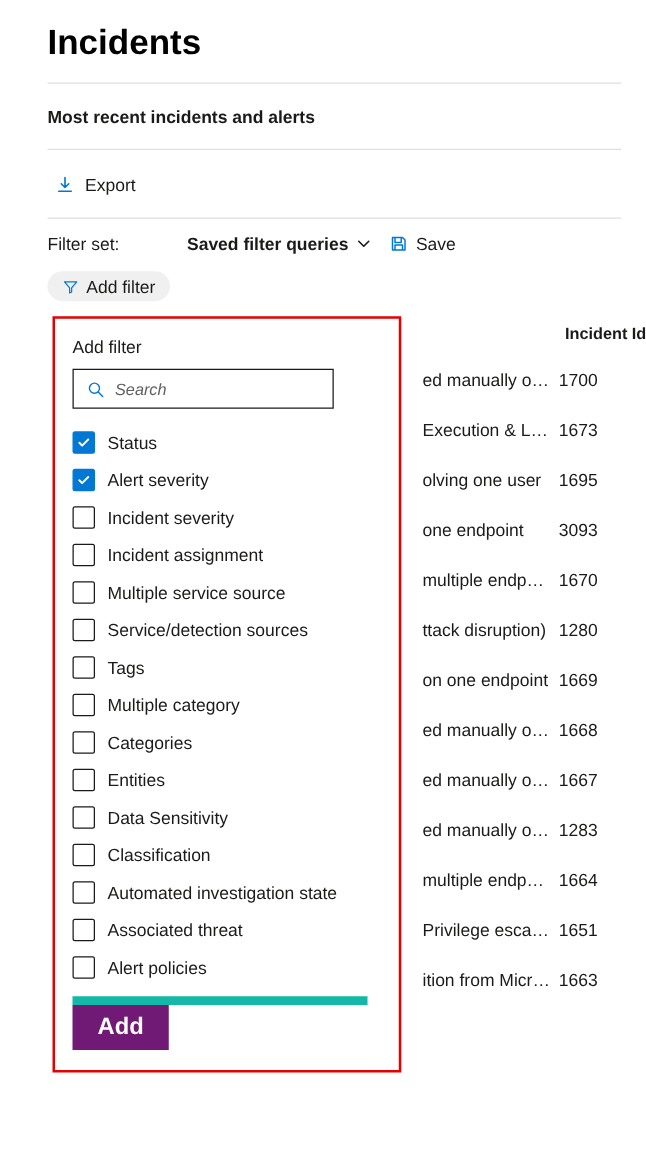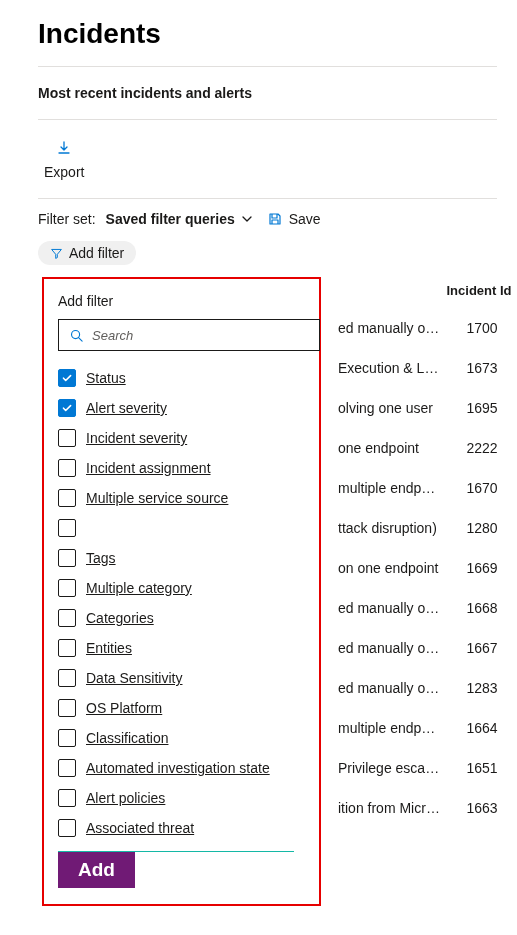--- a/index.html
+++ b/index.html
@@ -27,31 +27,31 @@
     }
     .toolbar {
       display: flex;
       align-items: center;
       gap: 8px;
       padding: 16px 0 14px 0;
     }
     .toolbar-btn {
       display: inline-flex; align-items: center; gap: 8px;
       background: transparent; border: none; cursor: pointer;
-      font-size: 14px; color: #1b1a19; padding: 4px 6px; flex-direction: column;
+      font-size: 14px; color: #1b1a19; padding: 4px 6px;
     }
     .filter-row {
       display: flex; align-items: center; gap: 10px;
       padding: 12px 0 14px 0; font-size: 14px;
     }
     .filter-label { color: #1b1a19; }
     .filter-dropdown {
       display: inline-flex; align-items: center; gap: 6px;
       font-weight: 600; cursor: pointer; background: transparent; border: none;
-      font-size: 14px; color: #1b1a19;
+      font-size: 14px; color: #1b1a19; margin-left: 44px;
     }
     .save-btn {
       display: inline-flex; align-items: flex-start; gap: 6px;
       font-size: 14px; background: transparent; border: none; cursor: pointer;
       color: #1b1a19; margin-left: 4px;
     }
     .add-filter-chip {
       display: inline-flex; align-items: center; gap: 6px;
       padding: 4px 12px; border-radius: 12px;
       background: #f0f0f0; font-size: 14px;
@@ -61,49 +61,49 @@
     .content-area { position: relative; min-height: 680px; }
 
     .grid {
       position: absolute; top: 0; left: 0; right: -20px;
     }
     .grid-header {
       display: flex; justify-content: flex-end;
       font-size: 13px; font-weight: 600; color: #1b1a19;
       padding: 10px 0 10px 270px;
     }
-    .grid-header .col-id { width: 76px; text-align: center; }
+    .grid-header .col-id { width: 76px; text-align: right; }
     .grid-rows { }
     .grid-row {
       display: flex; align-items: center;
       height: 40px; font-size: 14px; color: #1b1a19;
     }
     .grid-row .cell-name {
       flex: 1; white-space: nowrap; overflow: hidden; text-overflow: ellipsis;
       padding-left: 300px;
       min-width: 0;
     }
-    .grid-row .cell-id { width: 76px; text-align: center; color: #1b1a19; padding-left: 6px; }
+    .grid-row .cell-id { width: 76px; text-align: left; color: #1b1a19; padding-left: 6px; }
 
     .popover {
       position: absolute; top: 4px; left: 4px; width: 279px;
       background: #fff; border: 2px solid #e60000; padding: 14px 10px 16px 14px;
     }
     .popover-title { font-size: 14px; font-weight: 400; color: #1b1a19; margin-bottom: 10px; }
     .search-box {
       display: flex; align-items: center; gap: 8px;
-      border: 1px solid #1b1a19; padding: 0 10px; height: 32px; width: 262px;
+      border: 1px solid #1b1a19; padding: 0 10px; height: 32px; width: 209px;
       margin-bottom: 12px;
     }
     .search-box input {
       flex: 1; border: none; outline: none; font-size: 13px;
       font-style: italic; color: #1b1a19; background: transparent;
     }
     .search-box input::placeholder { color: #605e5c; font-style: italic; }
-    .filter-list { list-style: none; padding: 0 0 8px 0; border-bottom: 1px solid #14b8a6; width: 236px; text-decoration: underline; }
+    .filter-list { list-style: none; padding: 0 0 8px 0; border-bottom: 7px solid #14b8a6; width: 236px; }
     .filter-item {
       display: flex; align-items: center; gap: 10px; padding: 6px 0;
       font-size: 14px; color: #1b1a19; cursor: pointer;
     }
     .cb {
       width: 18px; height: 18px; border: 1px solid #1b1a19; border-radius: 2px;
       display: inline-flex; align-items: center; justify-content: center;
       flex-shrink: 0; background: #fff;
     }
     .cb.checked { background: #0078d4; border-color: #0078d4; }
@@ -178,21 +178,21 @@
           <div class="grid-row">
             <div class="cell-name">Execution &amp; Late...</div>
             <div class="cell-id">1673</div>
           </div>
           <div class="grid-row">
             <div class="cell-name">olving one user</div>
             <div class="cell-id">1695</div>
           </div>
           <div class="grid-row">
             <div class="cell-name">one endpoint</div>
-            <div class="cell-id">2222</div>
+            <div class="cell-id">3093</div>
           </div>
           <div class="grid-row">
             <div class="cell-name">multiple endpoints</div>
             <div class="cell-id">1670</div>
           </div>
           <div class="grid-row">
             <div class="cell-name">ttack disruption)</div>
             <div class="cell-id">1280</div>
           </div>
           <div class="grid-row">
@@ -261,20 +261,21 @@
           <li class="filter-item">
             <span class="cb"></span>
             <span>Incident assignment</span>
           </li>
           <li class="filter-item">
             <span class="cb"></span>
             <span>Multiple service source</span>
           </li>
           <li class="filter-item">
             <span class="cb"></span>
+            <span>Service/detection sources</span>
           </li>
           <li class="filter-item">
             <span class="cb"></span>
             <span>Tags</span>
           </li>
           <li class="filter-item">
             <span class="cb"></span>
             <span>Multiple category</span>
           </li>
           <li class="filter-item">
@@ -284,35 +285,31 @@
           <li class="filter-item">
             <span class="cb"></span>
             <span>Entities</span>
           </li>
           <li class="filter-item">
             <span class="cb"></span>
             <span>Data Sensitivity</span>
           </li>
           <li class="filter-item">
             <span class="cb"></span>
-            <span>OS Platform</span>
-          </li>
-          <li class="filter-item">
-            <span class="cb"></span>
             <span>Classification</span>
           </li>
           <li class="filter-item">
             <span class="cb"></span>
             <span>Automated investigation state</span>
           </li>
           <li class="filter-item">
             <span class="cb"></span>
+            <span>Associated threat</span>
+          </li>
+          <li class="filter-item">
+            <span class="cb"></span>
             <span>Alert policies</span>
-          </li>
-          <li class="filter-item">
-            <span class="cb"></span>
-            <span>Associated threat</span>
           </li>
         </ul>
       <button class="add-btn">Add</button>
     </div>
   </div>
 </div>
 
 </body></html>

